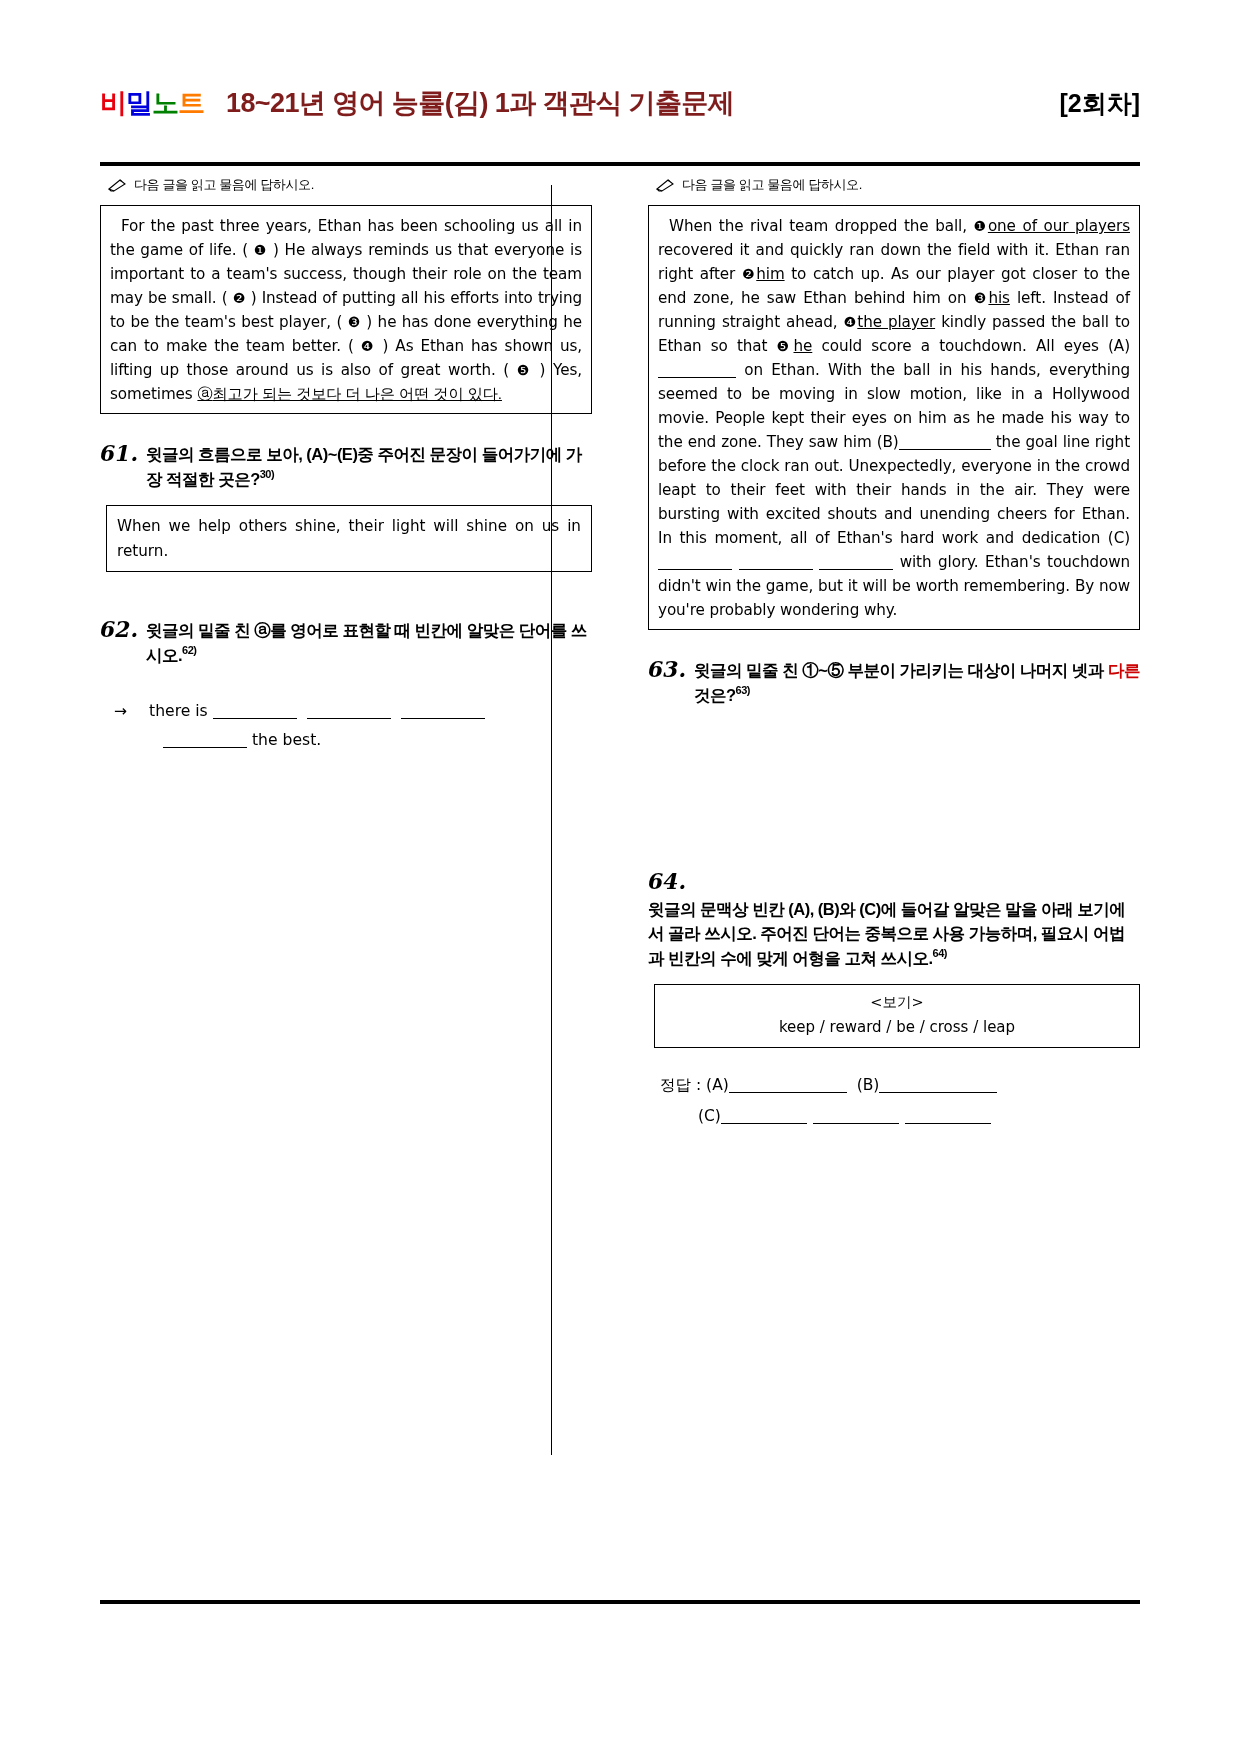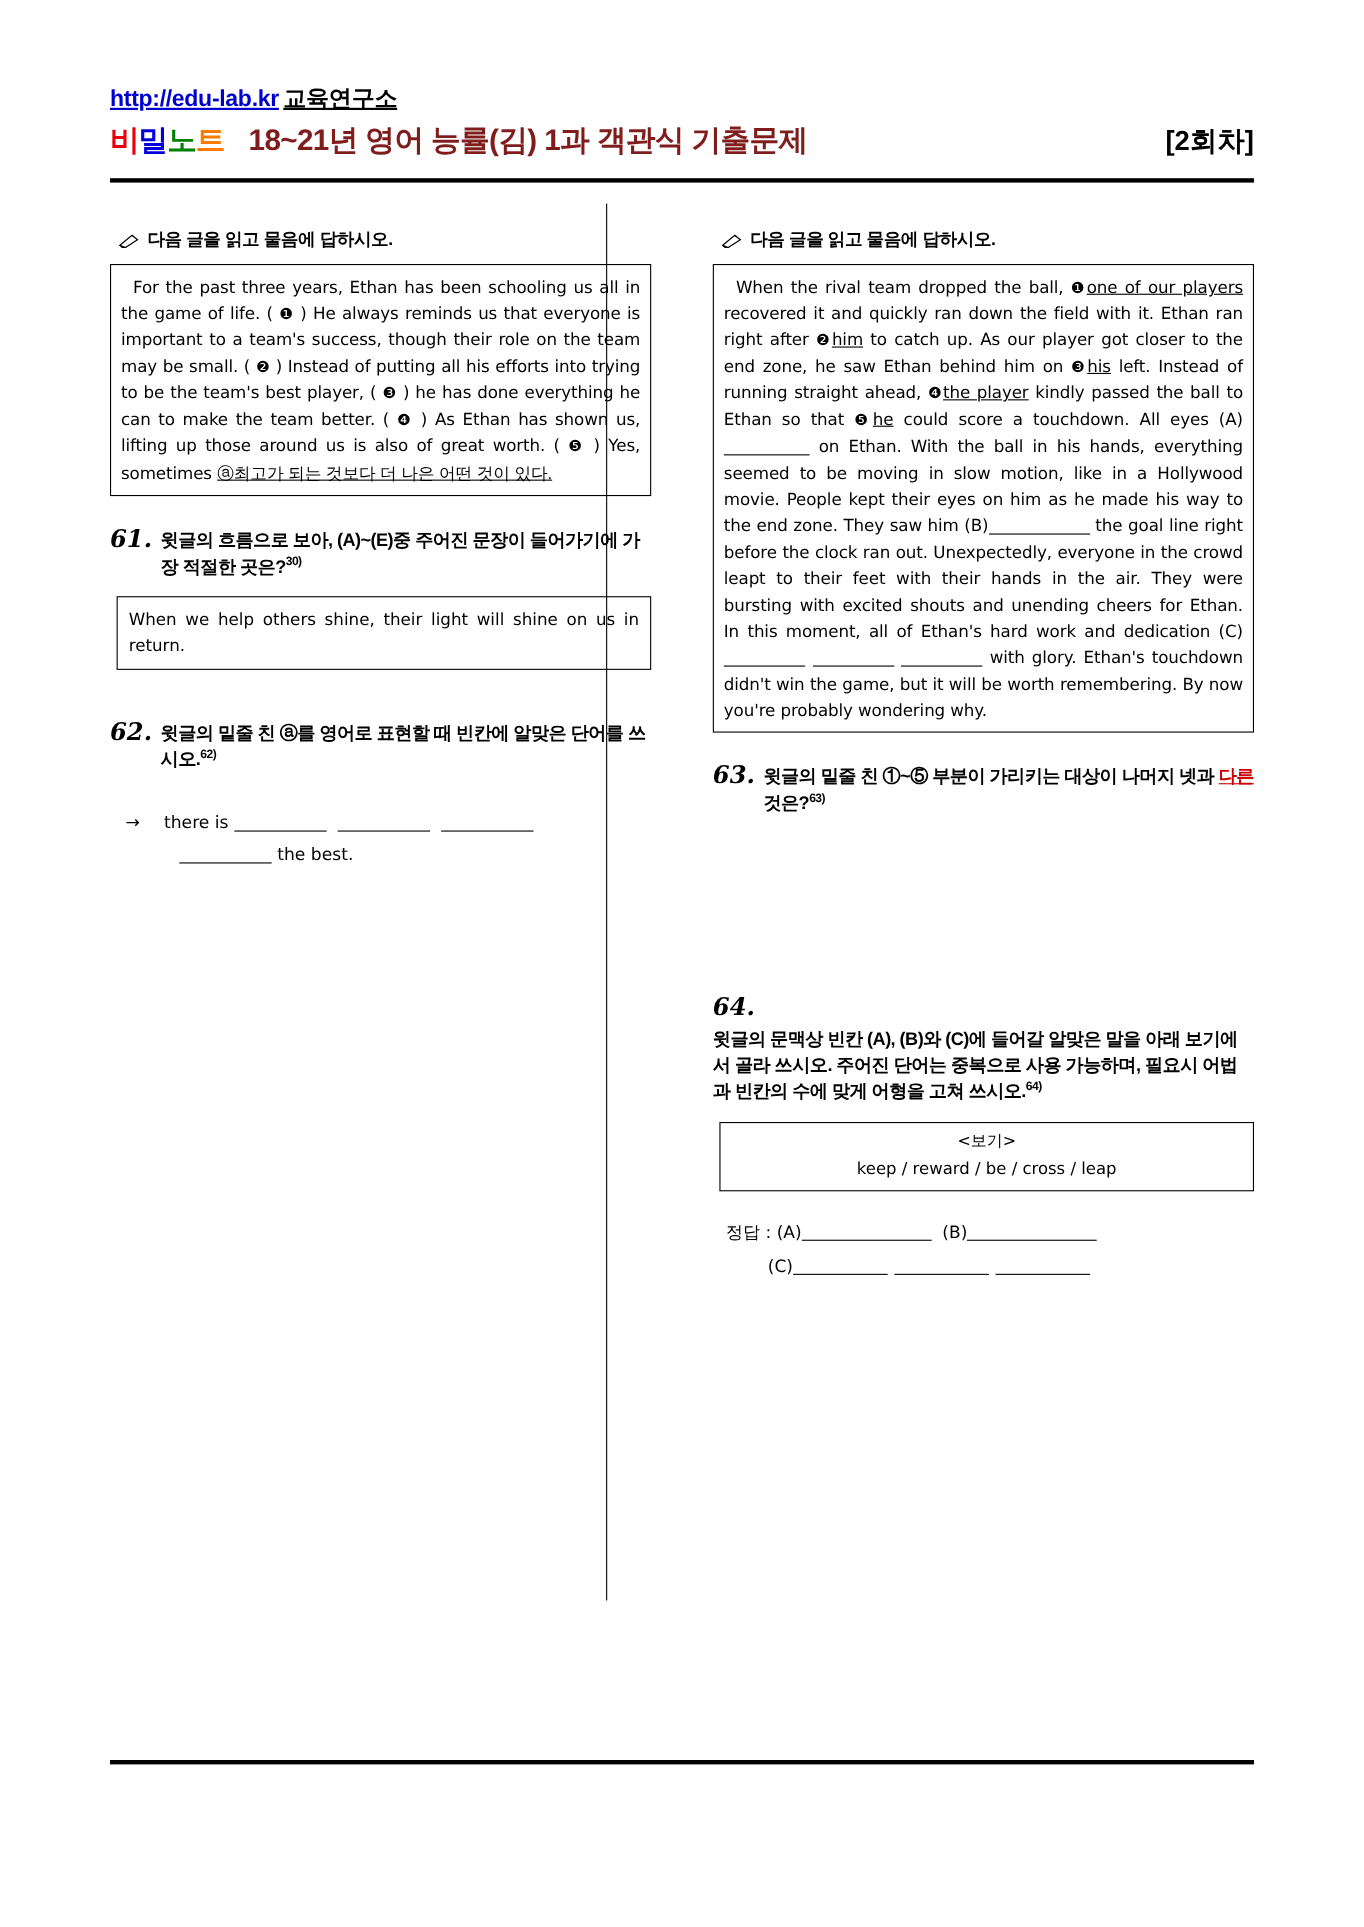--- a/index.html
+++ b/index.html
@@ -107,26 +107,25 @@
     width: 1px;
     height: 1270px;
     background: #000;
   }
   .col-left { margin-right: 56px; }
 
   
   .directive {
     display: flex;
     align-items: center;
-    font-size: 16px;
-    font-weight: bold;
+    font-size: 13px;
+    font-weight: normal;
     margin-bottom: 11px;
     margin-left: 8px;
     letter-spacing: -0.4px;
-    margin-top: 32px;
   }
   .pen-icon {
     display: inline-block;
     width: 19px;
     height: 14px;
     margin-right: 7px;
     position: relative;
   }
   .pen-icon svg { display: block; }
 
@@ -191,21 +190,21 @@
     font-weight: bold;
     line-height: 1.45;
     letter-spacing: -0.5px;
     padding-top: 3px;
   }
   .sup {
     font-size: 11px;
     vertical-align: super;
     font-weight: bold;
   }
-  .red { color: #cc0000; text-decoration: underline; }
+  .red { color: #cc0000; }
 
   .given-box {
     border: 1px solid #000;
     margin-top: 14px;
     margin-left: 6px;
     padding: 8px 10px 8px 10px;
     font-size: 15.2px;
     line-height: 1.6;
     font-family: "DejaVu Sans", sans-serif;
     text-align: justify;
@@ -261,23 +260,20 @@
     margin-right: 6px;
   }
   .fa-indent { display: inline-block; width: 38px; }
 </style>
 </head>
 <body>
 
 <div class="page">
 
   <div class="header">
-    <div class="site-line">
-      <span class="site-url">http://edu-lab.kr</span><span class="site-name">교육연구소</span>
-    </div>
     <div class="title-line">
       <span class="brand"><span>비</span><span>밀</span><span>노</span><span>트</span></span>
       <span class="title-main">18~21년 영어 능률(김) 1과 객관식  기출문제</span>
       <span class="title-round">[2회차]</span>
     </div>
   </div>
 
   <div class="rule-top"></div>
   <div class="rule-bottom"></div>
   <div class="col-divider"></div>

